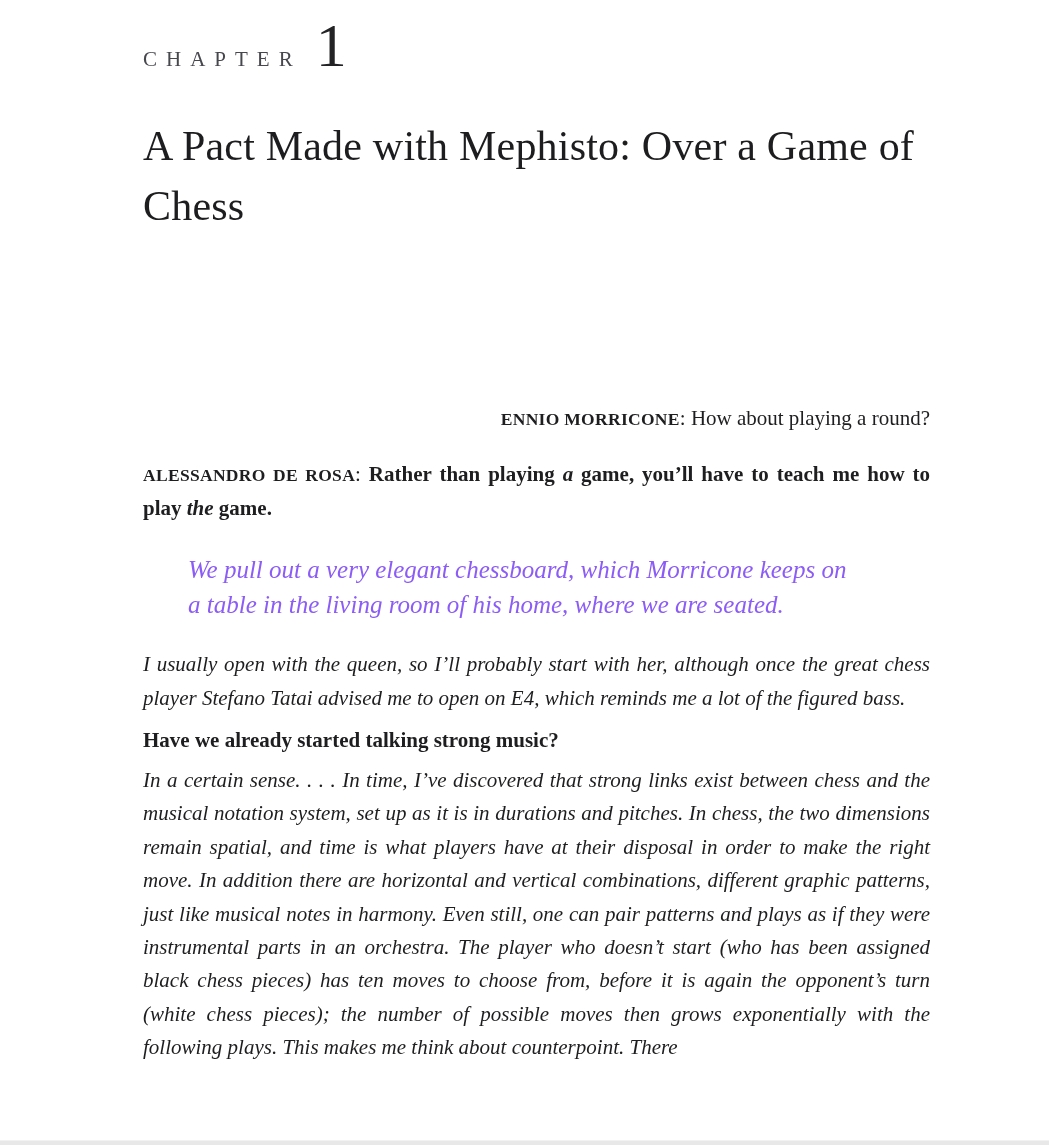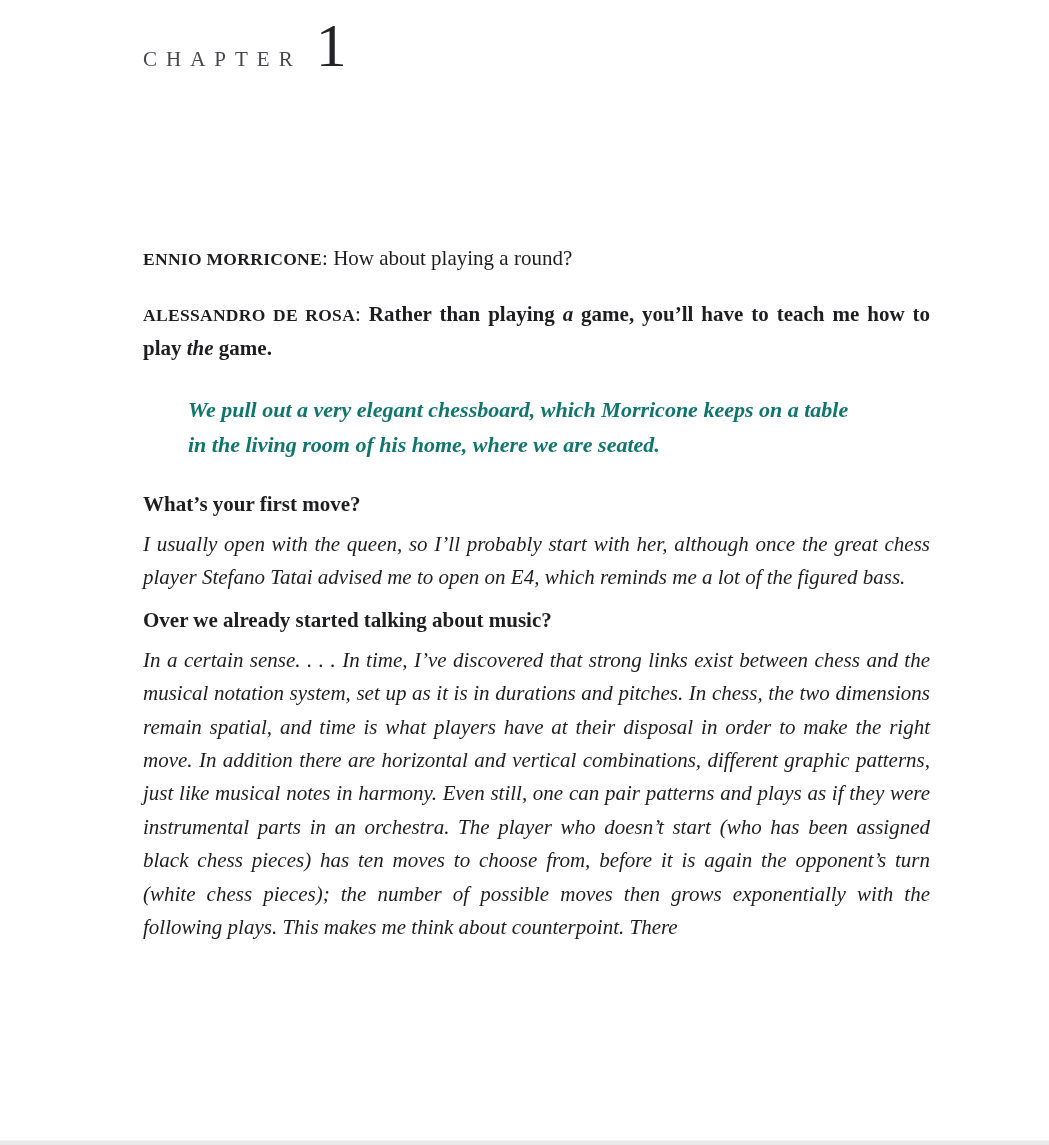--- a/index.html
+++ b/index.html
@@ -43,39 +43,39 @@
     color: #1d1d1f;
     max-width: 810px;
     letter-spacing: 0.2px;
   }
   
   .dialogue { margin-top: 166px; }
   .dlg {
     font-size: 21px;
     line-height: 33px;
     max-width: 787px;
+    text-align: right;
   }
   .dlg + .dlg { margin-top: 22px; }
   .speaker {
     font-weight: 700;
     font-size: 17.5px;
     letter-spacing: 0.3px;
   }
   .dlg-bold { font-weight: 700; text-align: justify; }
   .dlg-bold .reply { font-weight: 700; }
   .reply i { font-style: italic; }
   
   .stage {
     margin: 27px 70px 0 45px;
     font-style: italic;
-    font-size: 22px;
+    font-size: 25px;
     line-height: 35px;
-    color: #0f766e;
+    color: #8b5cf6;
     max-width: 690px;
-    font-weight: bold;
   }
   
   .qa { margin-top: 26px; max-width: 787px; }
   .q {
     margin-top: 9px;
     font-weight: 700;
     font-size: 21px;
     line-height: 33px;
   }
   .a {
@@ -97,29 +97,29 @@
 </head>
 <body>
 
 <div class="page">
 
   <div class="chapter-head">
     <span class="chapter-word">CHAPTER</span>
     <span class="chapter-num">1</span>
   </div>
 
+  <h1 class="title">A Pact Made with Mephisto: Over a Game of Chess</h1>
 
   <section class="dialogue">
     <p class="dlg"><span class="speaker">ENNIO MORRICONE</span><span>: </span><span>How about playing a round?</span></p>
     <p class="dlg dlg-bold"><span class="speaker">ALESSANDRO DE ROSA</span><span style="font-weight:400">: </span><span class="reply"><span>Rather than playing </span><i>a</i><span> game, you’ll have to teach me how to play </span><i>the</i><span> game.</span></span></p>
   </section>
 
   <p class="stage">We pull out a very elegant chessboard, which Morricone keeps on a table in the living room of his home, where we are seated.</p>
 
   <section class="qa">
-    <p class="q">What’s your first move?</p>
     <p class="a">I usually open with the queen, so I’ll probably start with her, although once the great chess player Stefano Tatai advised me to open on E4, which reminds me a lot of the figured bass.</p>
-    <p class="q">Over we already started talking about music?</p>
+    <p class="q">Have we already started talking strong music?</p>
     <p class="a">In a certain sense. . . . In time, I’ve discovered that strong links exist between chess and the musical notation system, set up as it is in durations and pitches. In chess, the two dimensions remain spatial, and time is what players have at their disposal in order to make the right move. In addition there are horizontal and vertical combinations, different graphic patterns, just like musical notes in harmony. Even still, one can pair patterns and plays as if they were instrumental parts in an orchestra. The player who doesn’t start (who has been assigned black chess pieces) has ten moves to choose from, before it is again the opponent’s turn (white chess pieces); the number of possible moves then grows exponentially with the following plays. This makes me think about counterpoint. There</p>
   </section>
 
   <div class="bottom-edge"></div>
 </div>
 
 </body></html>

